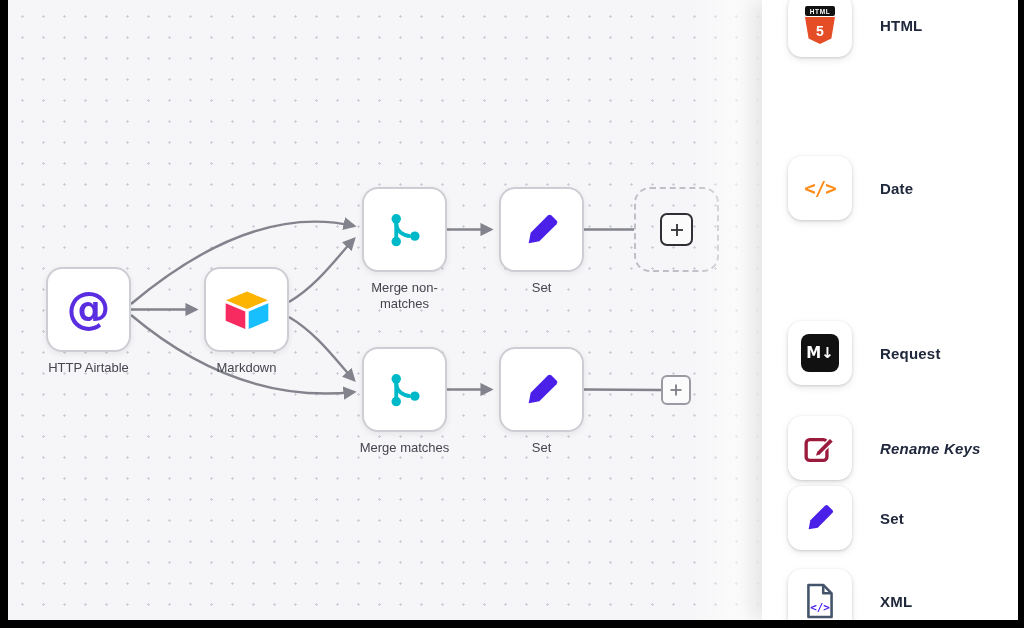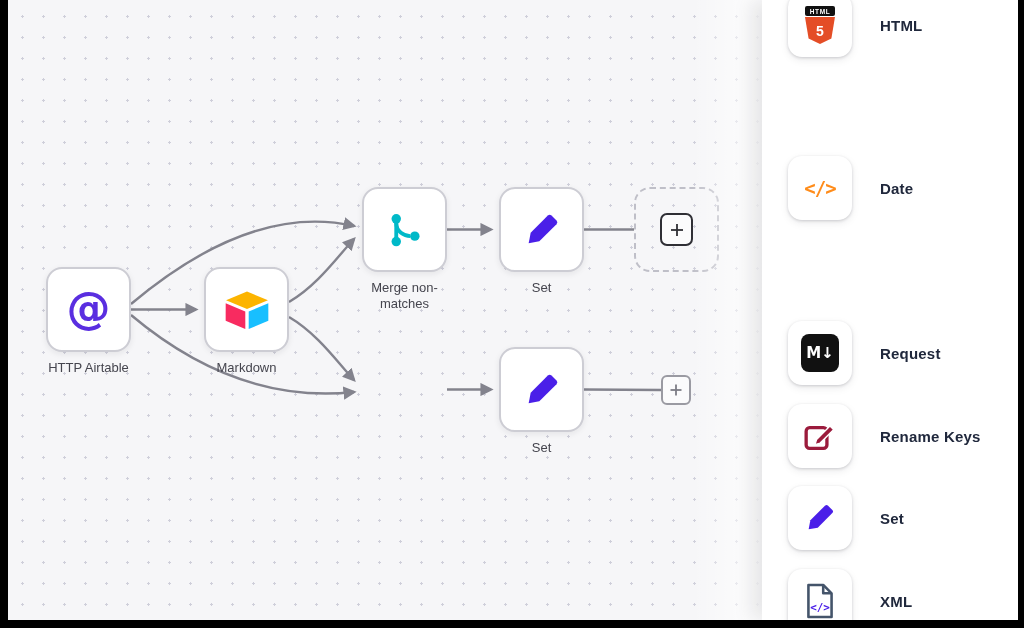--- a/index.html
+++ b/index.html
@@ -147,20 +147,32 @@
 
     <div class="placeholder-large" style="left:626px; top:187px;">
       <div class="plus-square-dark">
         <svg width="16" height="16" viewBox="0 0 16 16">
           <line x1="8" y1="2" x2="8" y2="14" stroke="#2f2f35" stroke-width="1.8"></line>
           <line x1="2" y1="8" x2="14" y2="8" stroke="#2f2f35" stroke-width="1.8"></line>
         </svg>
       </div>
     </div>
 
+    <div class="node" style="left:354px; top:347px;">
+      <div class="node-box">
+        <svg width="42" height="42" viewBox="0 0 24 24">
+          <path d="M7,8 C7,13 11.5,15.5 15,15.5" fill="none" stroke="#00b9c8" stroke-width="2.2"></path>
+          <line x1="7" y1="8" x2="7" y2="17" stroke="#00b9c8" stroke-width="2.2"></line>
+          <circle cx="7" cy="5.6" r="2.7" fill="#00b9c8"></circle>
+          <circle cx="7" cy="18.6" r="2.7" fill="#00b9c8"></circle>
+          <circle cx="17.6" cy="15.5" r="2.7" fill="#00b9c8"></circle>
+        </svg>
+      </div>
+      <div class="node-label">Merge matches</div>
+    </div>
 
     <div class="node" style="left:491px; top:347px;">
       <div class="node-box">
         <svg width="40" height="40" viewBox="0 0 24 24">
           <path d="M20.7,6.3 l-3,-3 a1.6,1.6 0 0 0 -2.2,0 L5.2,13.6 4,20 10.4,18.8 20.7,8.5 a1.6,1.6 0 0 0 0,-2.2 z" fill="#4a1fe8"></path>
         </svg>
       </div>
       <div class="node-label">Set</div>
     </div>
 
@@ -198,21 +210,21 @@
 
     <div class="panel-item" style="top:321px;">
       <div class="icon-card">
         <div class="md-box">
               <span>M↓</span>
             </div>
       </div>
       <div class="panel-label">Request</div>
     </div>
 
-    <div class="panel-item" style="top:404px;">
+    <div class="panel-item" style="top:416px;font-style:italic;">
       <div class="icon-card">
         <svg width="36" height="36" viewBox="0 0 26 26">
           <rect x="3" y="7" width="15" height="15" rx="2.5" fill="none" stroke="#9b1b3c" stroke-width="2.4"></rect>
           <path d="M10.5,15.5 L20.2,5.8 l2.6,2.6 L13.1,18.1 l-3.7,1.1 z" fill="#9b1b3c" stroke="#fff" stroke-width="1"></path>
         </svg>
       </div>
       <div class="panel-label">Rename Keys</div>
     </div>
 
     <div class="panel-item" style="top:486px;">

